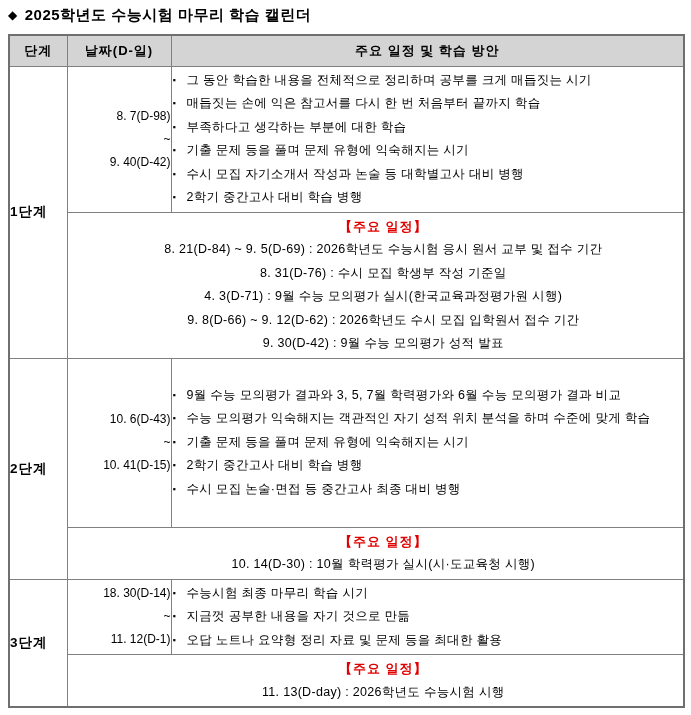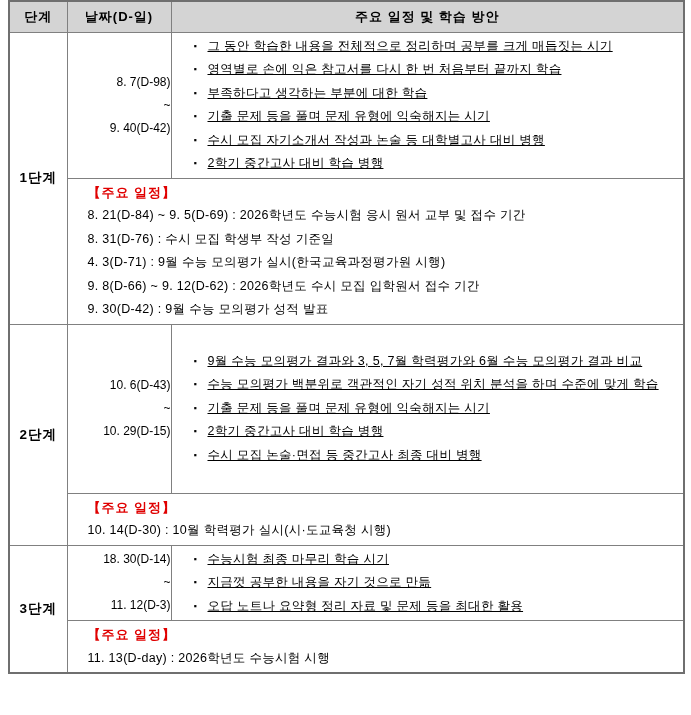--- a/index.html
+++ b/index.html
@@ -43,73 +43,76 @@
   }
 
   tr.r-s1m { height: 143px; }
   tr.r-s1s { height: 142px; }
   tr.r-s2m { height: 169px; }
   tr.r-s2s { height: 49px; }
   tr.r-s3m { height: 75px; }
   tr.r-s3s { height: 49px; }
 
   td.stage-label {
-    text-align: center;
+    text-align: left;
     vertical-align: middle;
     font-weight: bold;
     font-size: 13.5px;
     letter-spacing: 1px;
   }
   td.date-cell {
     text-align: right;
     vertical-align: middle;
     font-size: 12px;
     line-height: 23px;
   }
   td.plan-cell {
     vertical-align: middle;
-    padding: 2px 4px 2px 22px;
-    text-decoration: underline;
+    padding: 2px 4px 2px 1px;
   }
   .bullet-line {
     font-size: 12.5px;
     line-height: 23.5px;
     padding-left: 14px;
     text-indent: -14px;
     letter-spacing: 0.3px;
   }
   .bullet-glyph {
     display: inline-block;
     width: 14px;
     text-indent: 0;
     font-size: 9px;
     vertical-align: 1px;
   }
   td.sched-cell {
     vertical-align: middle;
     padding: 2px 4px 2px 20px;
+    text-align: center;
   }
   .sched-head {
     color: var(--schedule_red, #e00000);
     font-weight: bold;
     font-size: 13px;
     line-height: 23.5px;
     letter-spacing: 1px;
   }
   .sched-line {
     font-size: 12.5px;
     line-height: 23.5px;
     letter-spacing: 0.3px;
   }
 </style>
 </head>
 <body>
 
 <div class="page">
 
+  <div class="doc-title">
+    <span class="diamond">◆</span><span>2025학년도 수능시험 마무리 학습 캘린더</span>
+  </div>
 
   <table class="cal">
     <colgroup>
       <col style="width:58px">
       <col style="width:104px">
       <col style="width:513px">
     </colgroup>
     <thead>
       <tr>
         <th>단계</th>
@@ -121,21 +124,21 @@
 
       <tr class="r-s1m">
         <td class="stage-label" rowspan="2">1단계</td>
         <td class="date-cell">
           <div>8. 7(D-98)</div>
           <div>~</div>
           <div>9. 40(D-42)</div>
         </td>
         <td class="plan-cell">
           <div class="bullet-line"><span class="bullet-glyph">▪</span><span>그 동안 학습한 내용을 전체적으로 정리하며 공부를 크게 매듭짓는 시기</span></div>
-          <div class="bullet-line"><span class="bullet-glyph">▪</span><span>영역별로 손에 익은 참고서를 다시 한 번 처음부터 끝까지 학습</span></div>
+          <div class="bullet-line"><span class="bullet-glyph">▪</span><span>매듭짓는 손에 익은 참고서를 다시 한 번 처음부터 끝까지 학습</span></div>
           <div class="bullet-line"><span class="bullet-glyph">▪</span><span>부족하다고 생각하는 부분에 대한 학습</span></div>
           <div class="bullet-line"><span class="bullet-glyph">▪</span><span>기출 문제 등을 풀며 문제 유형에 익숙해지는 시기</span></div>
           <div class="bullet-line"><span class="bullet-glyph">▪</span><span>수시 모집 자기소개서 작성과 논술 등 대학별고사 대비 병행</span></div>
           <div class="bullet-line"><span class="bullet-glyph">▪</span><span>2학기 중간고사 대비 학습 병행</span></div>
         </td>
       </tr>
       <tr class="r-s1s">
         <td class="sched-cell" colspan="2">
           <div class="sched-head">【주요 일정】</div>
           <div class="sched-line">8. 21(D-84) ~ 9. 5(D-69) : 2026학년도 수능시험 응시 원서 교부 및 접수 기간</div>
@@ -144,43 +147,43 @@
           <div class="sched-line">9. 8(D-66) ~ 9. 12(D-62) : 2026학년도 수시 모집 입학원서 접수 기간</div>
           <div class="sched-line">9. 30(D-42) : 9월 수능 모의평가 성적 발표</div>
         </td>
       </tr>
 
       <tr class="r-s2m">
         <td class="stage-label" rowspan="2">2단계</td>
         <td class="date-cell">
           <div>10. 6(D-43)</div>
           <div>~</div>
-          <div>10. 29(D-15)</div>
+          <div>10. 41(D-15)</div>
         </td>
         <td class="plan-cell">
           <div class="bullet-line"><span class="bullet-glyph">▪</span><span>9월 수능 모의평가 결과와 3, 5, 7월 학력평가와 6월 수능 모의평가 결과 비교</span></div>
-          <div class="bullet-line"><span class="bullet-glyph">▪</span><span>수능 모의평가 백분위로 객관적인 자기 성적 위치 분석을 하며 수준에 맞게 학습</span></div>
+          <div class="bullet-line"><span class="bullet-glyph">▪</span><span>수능 모의평가 익숙해지는 객관적인 자기 성적 위치 분석을 하며 수준에 맞게 학습</span></div>
           <div class="bullet-line"><span class="bullet-glyph">▪</span><span>기출 문제 등을 풀며 문제 유형에 익숙해지는 시기</span></div>
           <div class="bullet-line"><span class="bullet-glyph">▪</span><span>2학기 중간고사 대비 학습 병행</span></div>
           <div class="bullet-line"><span class="bullet-glyph">▪</span><span>수시 모집 논술·면접 등 중간고사 최종 대비 병행</span></div>
         </td>
       </tr>
       <tr class="r-s2s">
         <td class="sched-cell" colspan="2">
           <div class="sched-head">【주요 일정】</div>
           <div class="sched-line">10. 14(D-30) : 10월 학력평가 실시(시·도교육청 시행)</div>
         </td>
       </tr>
 
       <tr class="r-s3m">
         <td class="stage-label" rowspan="2">3단계</td>
         <td class="date-cell">
           <div>18. 30(D-14)</div>
           <div>~</div>
-          <div>11. 12(D-3)</div>
+          <div>11. 12(D-1)</div>
         </td>
         <td class="plan-cell">
           <div class="bullet-line"><span class="bullet-glyph">▪</span><span>수능시험 최종 마무리 학습 시기</span></div>
           <div class="bullet-line"><span class="bullet-glyph">▪</span><span>지금껏 공부한 내용을 자기 것으로 만듦</span></div>
           <div class="bullet-line"><span class="bullet-glyph">▪</span><span>오답 노트나 요약형 정리 자료 및 문제 등을 최대한 활용</span></div>
         </td>
       </tr>
       <tr class="r-s3s">
         <td class="sched-cell" colspan="2">
           <div class="sched-head">【주요 일정】</div>

